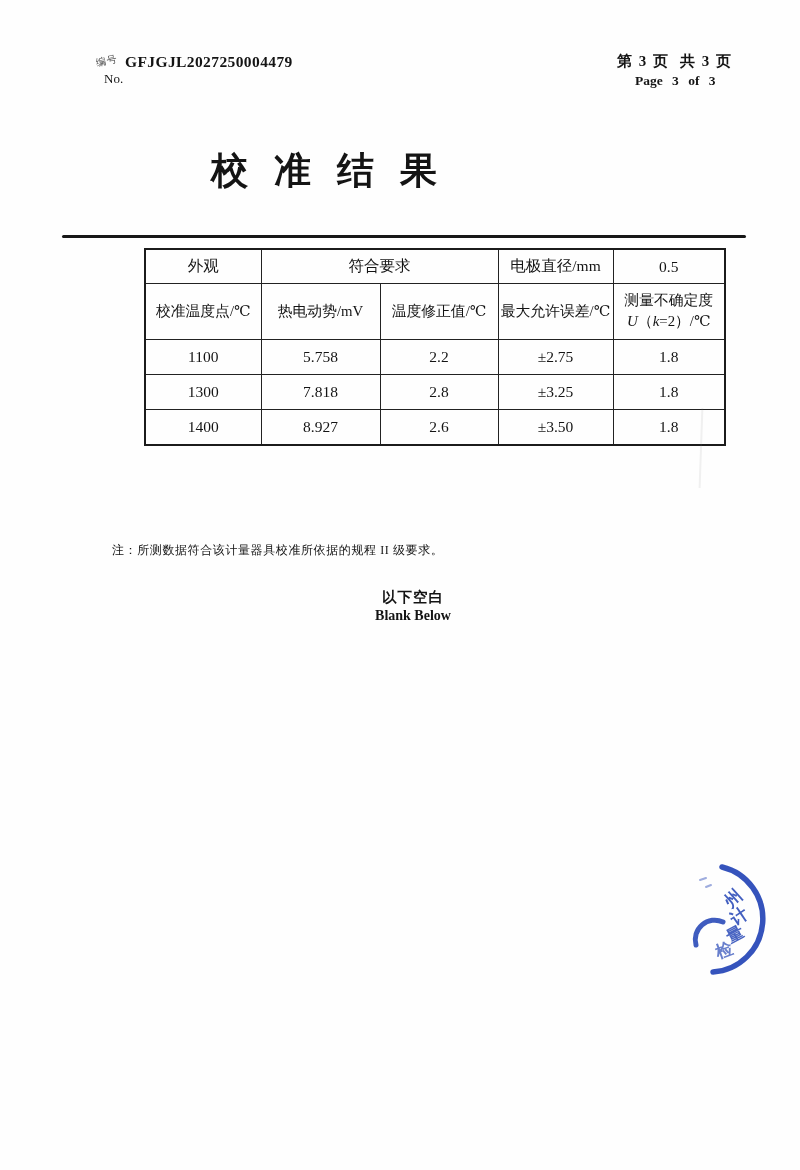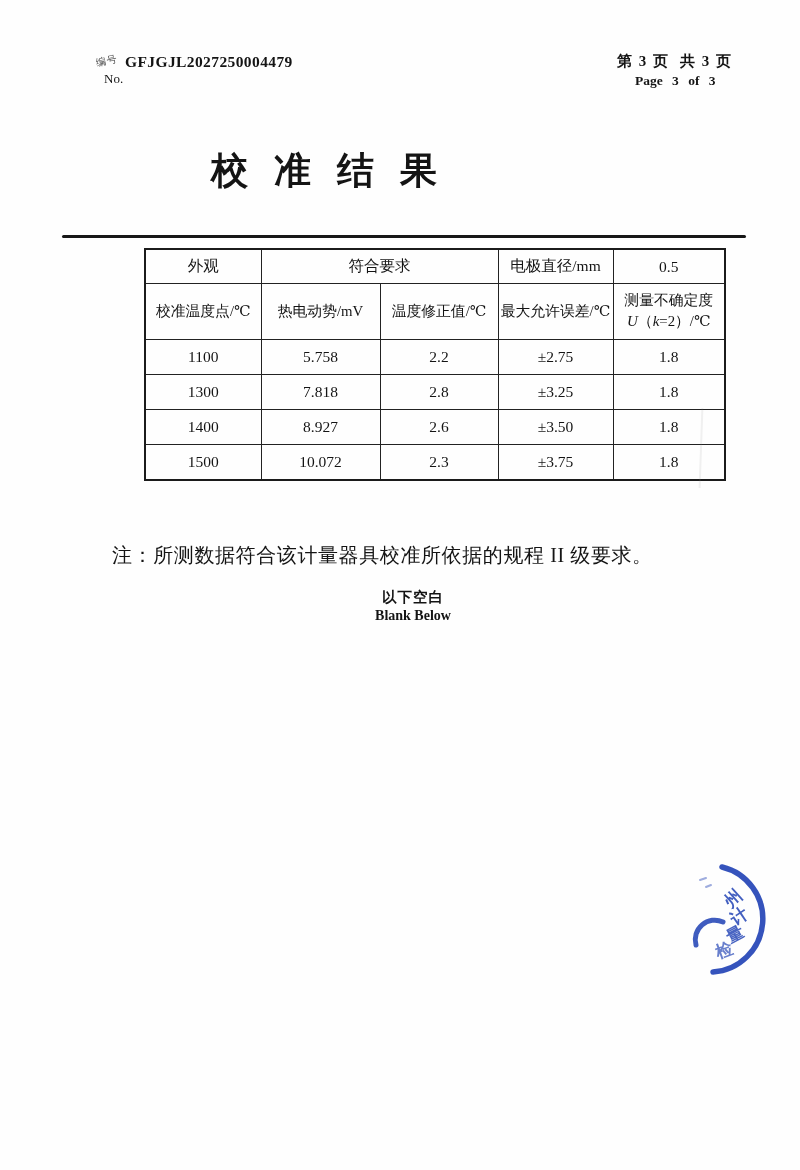--- a/index.html
+++ b/index.html
@@ -116,21 +116,21 @@
   .cal-table tr.r1 td { height: 33px; }
   .cal-table tr.r2 td { height: 55px; font-size: 14.8px; }
   .cal-table tr.data td { height: 34px; }
   .unc-line { line-height: 1.35; font-size: 14.8px; }
   .unc-line i { font-style: italic; font-size: 15px; }
   
   .note {
     position: absolute;
     left: 112px;
     top: 542px;
-    font-size: 20px;
+    font-size: 12px;
     letter-spacing: 0.6px;
   }
   .blank-cn {
     position: absolute;
     left: 13px;
     top: 588px;
     width: 800px;
     text-align: center;
     font-size: 14.5px;
     font-weight: 600;
@@ -222,27 +222,20 @@
         <td>±3.25</td>
         <td>1.8</td>
       </tr>
       <tr class="data">
         <td>1400</td>
         <td>8.927</td>
         <td>2.6</td>
         <td>±3.50</td>
         <td>1.8</td>
       </tr>
-      <tr class="data">
-        <td>1500</td>
-        <td>10.072</td>
-        <td>2.3</td>
-        <td>±3.75</td>
-        <td>1.8</td>
-      </tr>
     </tbody>
   </table>
 
   <div class="note">注：所测数据符合该计量器具校准所依据的规程 II 级要求。</div>
 
   <div class="blank-cn">以下空白</div>
   <div class="blank-en">Blank Below</div>
 
   <div class="scan-artifact"></div>
 

